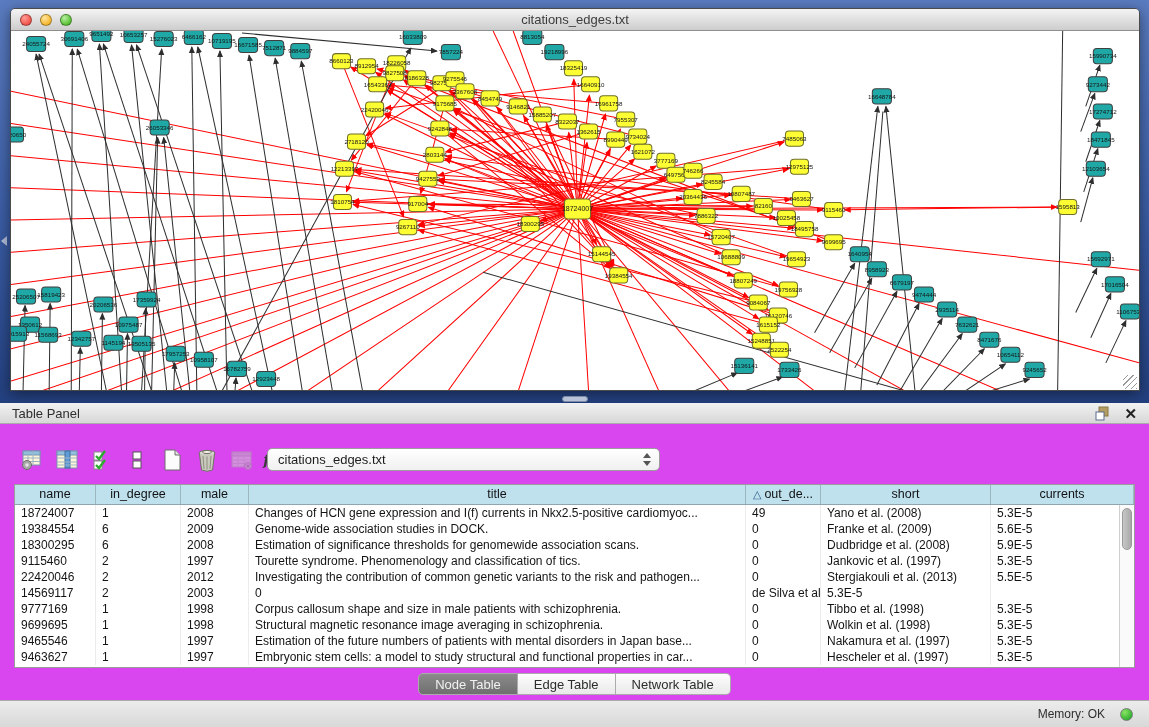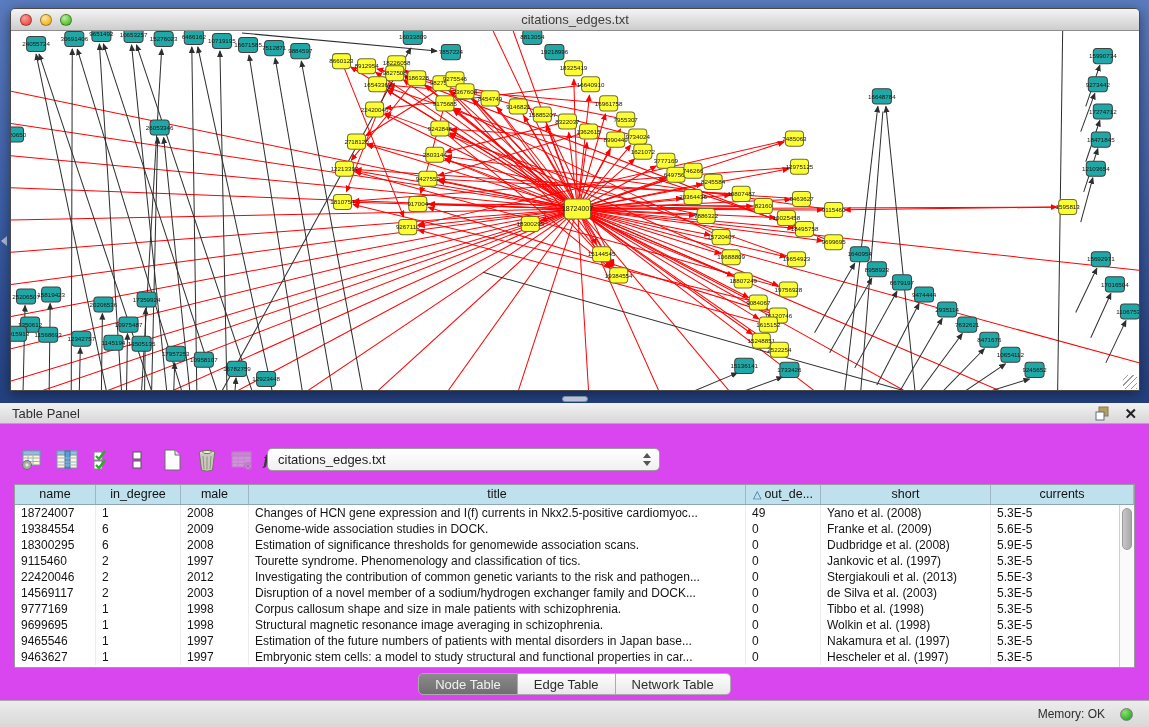--- a/index.html
+++ b/index.html
@@ -648,27 +648,26 @@
           <div class="tc">Jankovic et al. (1997)</div>
           <div class="tc">5.3E-5</div>
         </div>
         <div class="trow">
           <div class="tc">22420046</div>
           <div class="tc">2</div>
           <div class="tc">2012</div>
           <div class="tc">Investigating the contribution of common genetic variants to the risk and pathogen...</div>
           <div class="tc">0</div>
           <div class="tc">Stergiakouli et al. (2013)</div>
-          <div class="tc">5.5E-3</div>
+          <div class="tc">5.5E-5</div>
         </div>
         <div class="trow">
           <div class="tc">14569117</div>
           <div class="tc">2</div>
           <div class="tc">2003</div>
-          <div class="tc">Disruption of a novel member of a sodium/hydrogen exchanger family and DOCK...</div>
           <div class="tc">0</div>
           <div class="tc">de Silva et al. (2003)</div>
           <div class="tc">5.3E-5</div>
         </div>
         <div class="trow">
           <div class="tc">9777169</div>
           <div class="tc">1</div>
           <div class="tc">1998</div>
           <div class="tc">Corpus callosum shape and size in male patients with schizophrenia.</div>
           <div class="tc">0</div>

